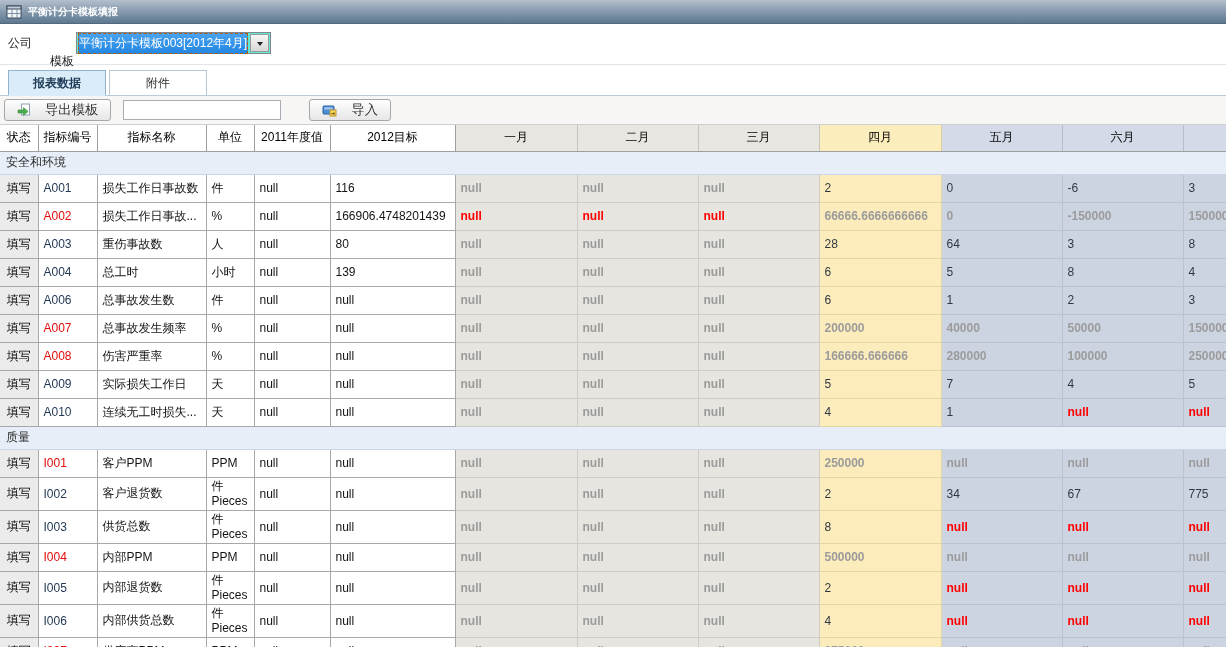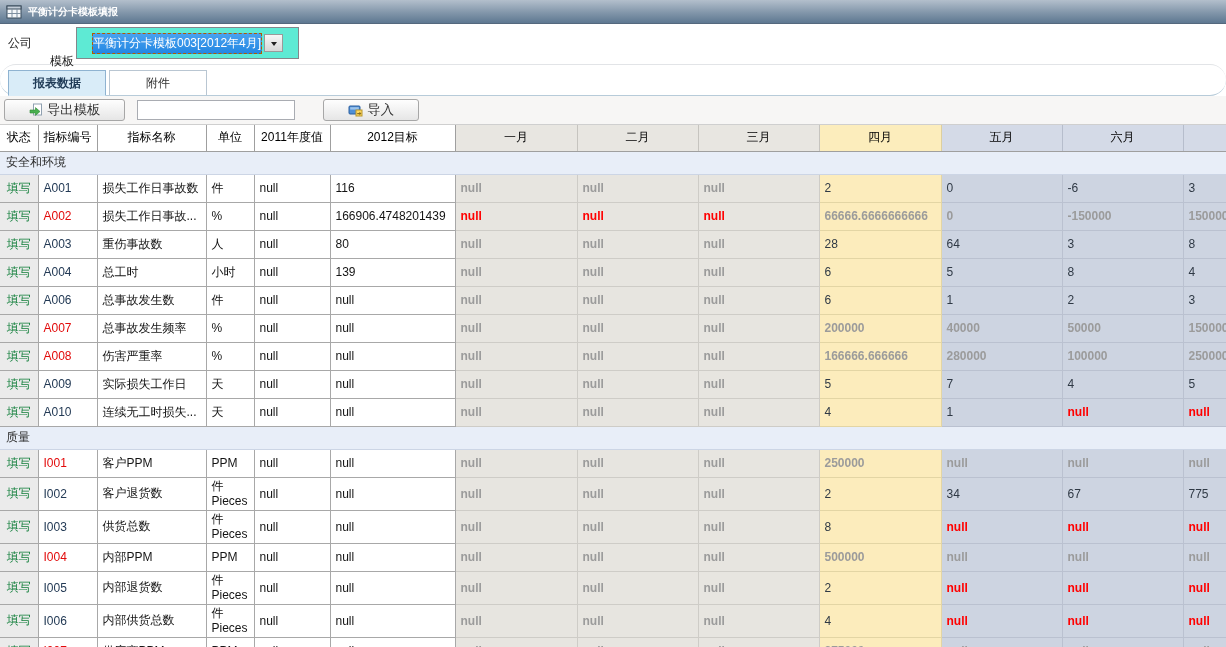--- a/index.html
+++ b/index.html
@@ -16,53 +16,53 @@
   .titlebar .ttl{color:#fff;font-weight:bold;font-size:10px;}
   
   .form-row{height:38px;display:flex;align-items:center;padding:0 8px;gap:0;}
   .lbl{color:#222;}
   .combo{width:238px;height:22px;border:1px solid #b2bac4;background:#fff;display:flex;box-sizing:border-box;}
   .combo-text{flex:1;padding:3px 5px;white-space:nowrap;overflow:hidden;}
   .combo-trigger{width:18px;border-left:1px solid #b2bac4;background:linear-gradient(#e6f1fb,#c6def3);
     display:flex;align-items:center;justify-content:center;}
   .tri-blue{width:0;height:0;border:4px solid transparent;border-top:5px solid #39699c;margin-top:5px;}
   .win-select{height:22px;box-sizing:border-box;border:1px solid #83878b;background:#5eead4;
-    display:flex;align-items:center;padding:15px;margin-left:2px;}
+    display:flex;align-items:center;padding:1px;margin-left:2px;}
   .sel-text{background:linear-gradient(#4aa3f0,#2286e2);color:#fff;padding:2px 1px;white-space:nowrap;
     outline:1px dashed #b35b00;outline-offset:-1px;}
   .win-arrow{width:17px;height:16px;margin-left:2px;border:1px solid #9a9a9a;
     background:linear-gradient(#f7f7f7,#d7d7d7);display:flex;align-items:center;justify-content:center;}
   .tri-black{width:0;height:0;border:3.5px solid transparent;border-top:4.5px solid #222;margin-top:4px;}
   
   .tabstrip{border-top:1px solid #e2e4e7;margin-top:2px;padding:4px 0 0 8px;height:26px;
-    display:flex;align-items:flex-end;border-bottom:1px solid #b7cbd9;box-sizing:content-box;border-radius:16px;}
+    display:flex;align-items:flex-end;border-bottom:1px solid #b7cbd9;box-sizing:content-box;}
   .tab{min-width:96px;text-align:center;height:24px;line-height:24px;background:#fff;
     border:1px solid #b9c6d2;border-bottom:none;margin-right:3px;color:#333;cursor:default;}
   .tab.active{background:#d9ecf8;border-color:#8fb3d1;border-bottom:1px solid #d9ecf8;
     margin-bottom:-1px;font-weight:bold;color:#1d3document a56;color:#1f3a56;}
   
   .toolbar{height:28px;background:#f7f6f5;border-bottom:1px solid #cfcfcf;
     display:flex;align-items:center;padding:0 4px;gap:8px;}
-  .btn{height:22px;box-sizing:border-box;padding:0 24px;border:1px solid #a7a7a7;border-radius:3px;
-    background:linear-gradient(#fefefe,#e6e6e6);display:inline-flex;align-items:center;gap:4px;color:#333;}
+  .btn{height:22px;box-sizing:border-box;padding:0 12px;border:1px solid #a7a7a7;border-radius:3px;
+    background:linear-gradient(#fefefe,#e6e6e6);display:inline-flex;align-items:center;gap:14px;color:#333;}
   .file-input{width:158px;height:20px;border:1px solid #a9acb2;box-sizing:border-box;margin-left:4px;}
   
   .grid-wrap{width:1226px;overflow:hidden;}
   table.grid{border-collapse:collapse;table-layout:fixed;width:1304px;}
   .grid th{height:26px;box-sizing:border-box;font-weight:normal;color:#000;background:#fff;
     border-right:1px solid #9f9f9f;border-bottom:1px solid #9f9f9f;text-align:center;
     padding:0 2px;overflow:hidden;white-space:nowrap;}
   .grid th.m-past{background:#e8e6e1;border-right-color:#c6c4bf;}
   .grid th.m-apr{background:#fcedbc;border-right-color:#ddcf9e;}
   .grid th.m-fut{background:#d4dae7;border-right-color:#b6bdcc;}
   .grid td{height:25px;box-sizing:content-box;padding:0 5px;vertical-align:middle;
     border-right:1px solid #a8a8a8;border-bottom:1px solid #a8a8a8;
     overflow:hidden;white-space:nowrap;}
   .grid td.c-status{background:#ebebeb;text-align:center;padding:0;}
-  .fill{color:#15803d;cursor:pointer;text-decoration:none;}
+  .fill{color:#000000;cursor:pointer;text-decoration:none;}
   td.c-code{color:#233a55;}
   td.c-code.red{color:#e20a0a;}
   td.c-unit{white-space:pre-line;line-height:15px;padding-top:1px;padding-bottom:1px;}
   td.m-past{background:#e7e5e0;border-right:1px solid #ceccc7;border-bottom:1px solid #ceccc7;}
   td.m-apr{background:#fcecbc;border-right:1px solid #e3d5a4;border-bottom:1px solid #e3d5a4;}
   td.m-fut{background:#cdd4e1;border-right:1px solid #bac1d0;border-bottom:1px solid #bac1d0;}
   td.v-g{color:#9b9b9b;font-weight:bold;}
   td.v-r{color:#ff0000;font-weight:bold;}
   td.v-n{color:#2f3945;}
   tr.group-row td{background:#e8eef8;border-right:none;border-bottom:1px solid #ccd5e5;

